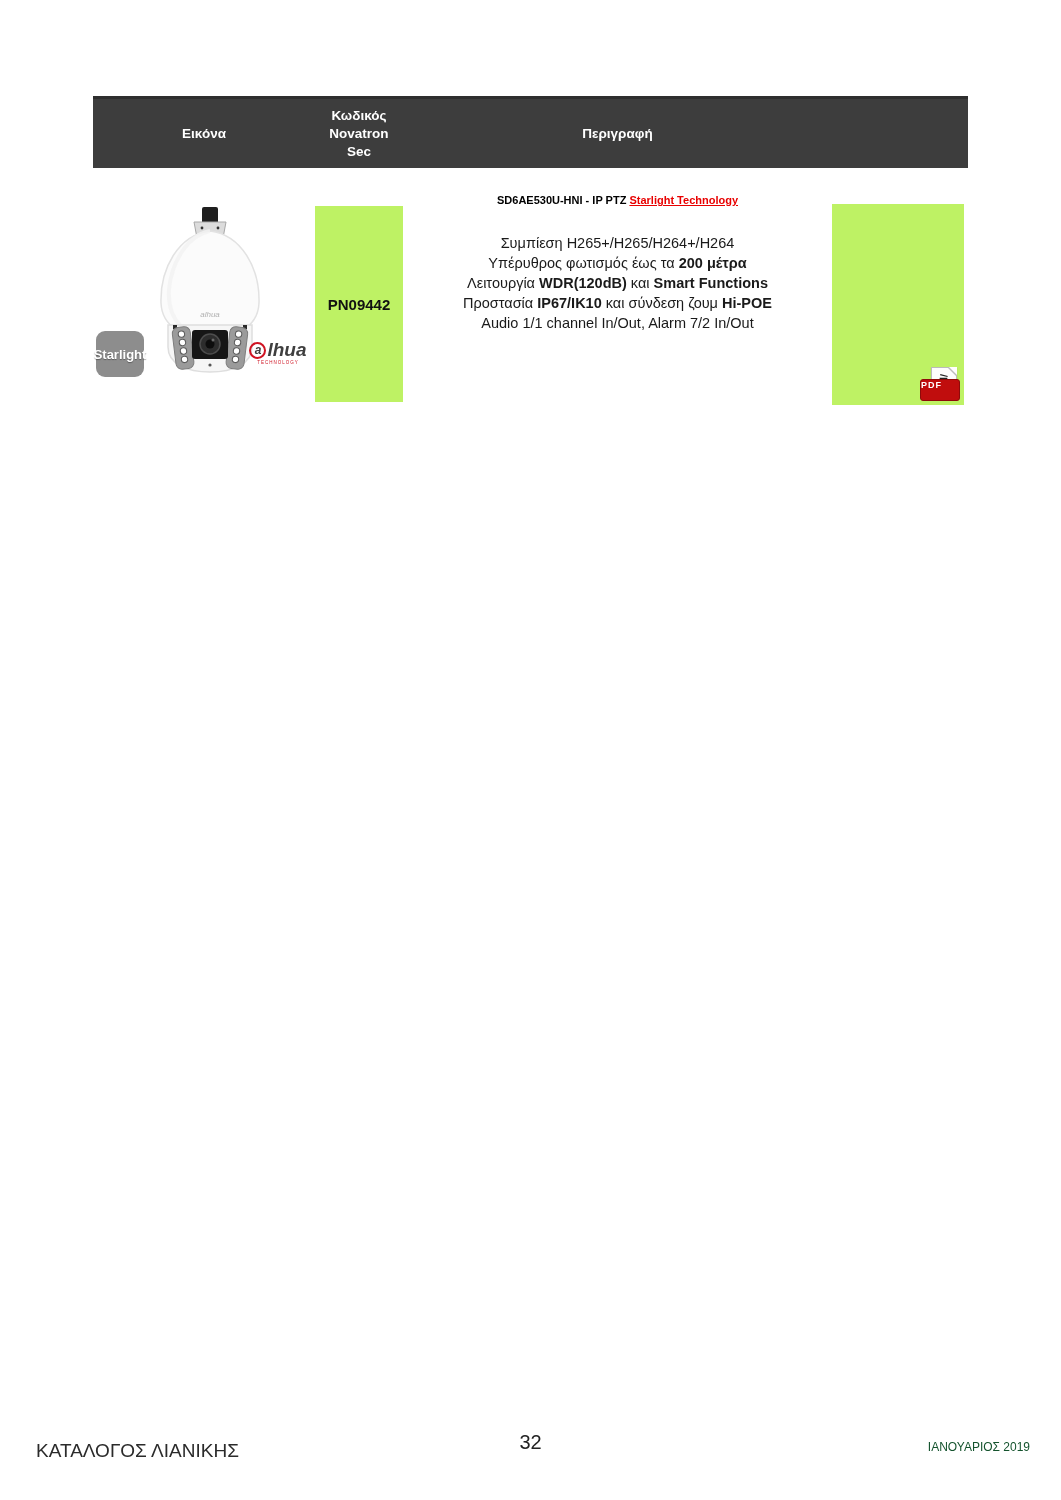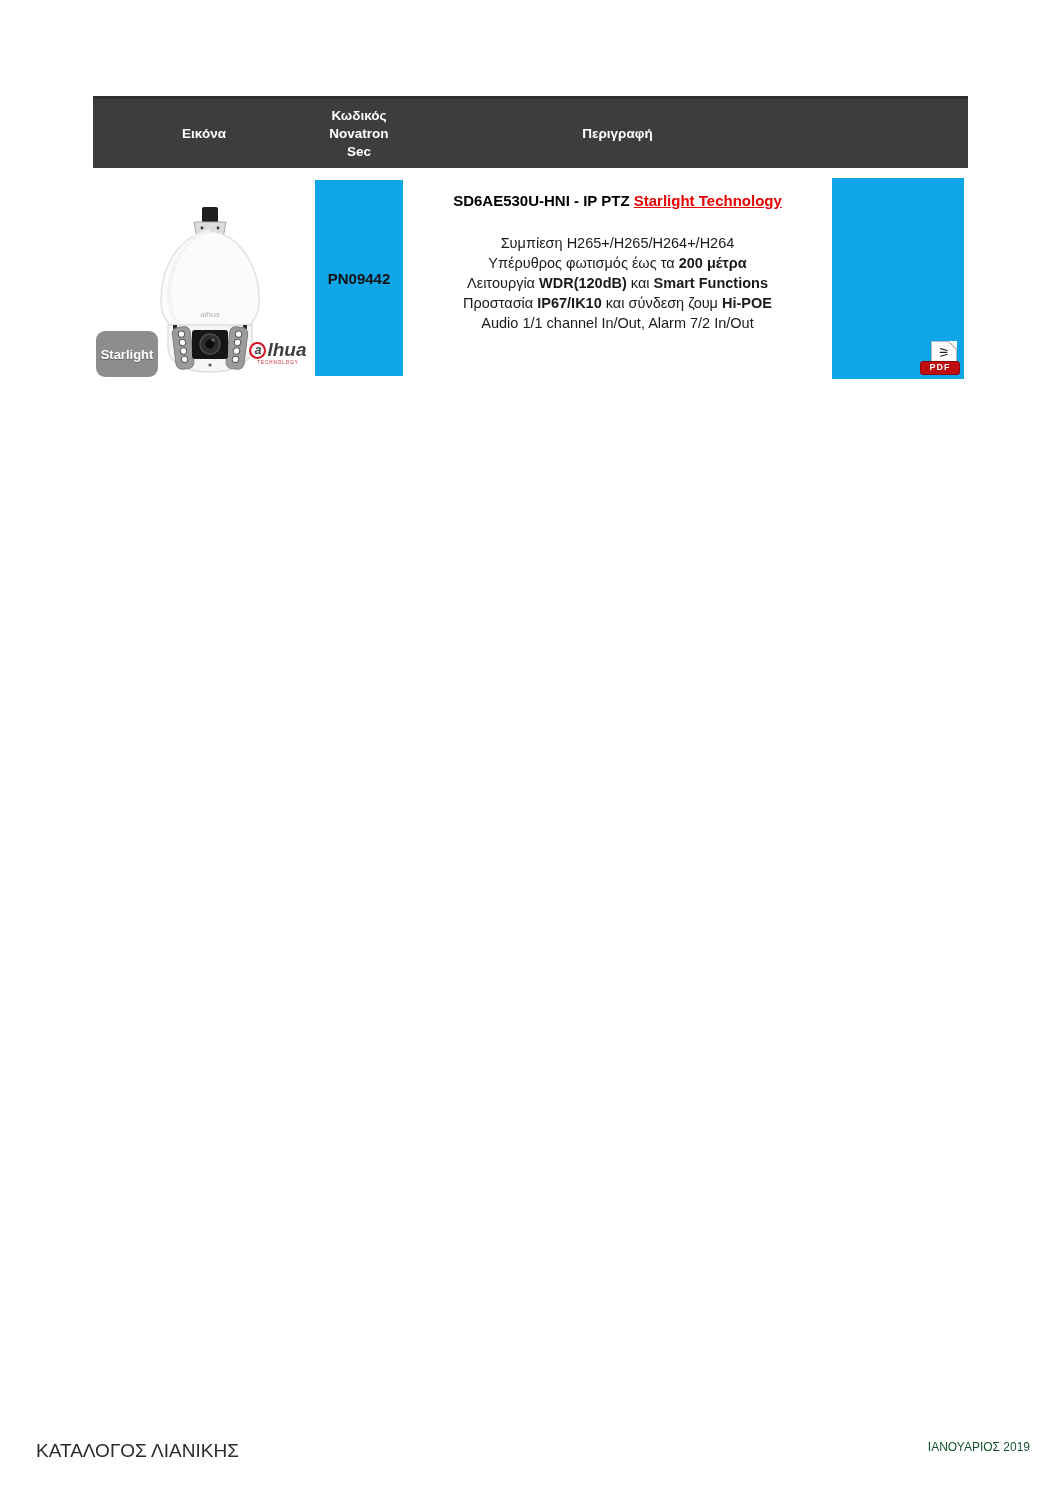--- a/index.html
+++ b/index.html
@@ -20,33 +20,33 @@
     color: #ffffff; font-size: 13.5px; font-weight: 700;
   }
   .thead .col { text-align: center; line-height: 18px; }
   .col-image { width: 222px; }
   .col-code  { width: 88px; }
   .col-desc  { width: 429px; }
   .col-pdf   { width: 136px; }
 
   
   .cell-gray {
-    position: absolute; background: #0ea5e9;
+    position: absolute; background: #bef264; margin-top: 26px;
   }
   .cell-code {
     left: 315px; top: 180px; width: 88px; height: 196px;
     display: flex; align-items: center; justify-content: center;
     font-weight: 700; font-size: 15px; color: #111;
   }
   .cell-pdfbox { left: 832px; top: 178px; width: 132px; height: 201px; }
 
   
   .cam-wrap { position: absolute; left: 128px; top: 205px; width: 164px; height: 170px; }
   .starlight-badge {
-    position: absolute; left: 96px; top: 331px; width: 62px; height: 46px;
+    position: absolute; left: 96px; top: 331px; width: 48px; height: 46px;
     background: #8d8d8d; border-radius: 9px;
     display: flex; align-items: center; justify-content: center;
     color: #ffffff; font-weight: 700; font-size: 13px;
     text-shadow: 0 1px 1px rgba(0,0,0,.35);
   }
   .dahua-logo { position: absolute; left: 243px; top: 340px; width: 70px; text-align: center; }
   .dahua-word {
     font-size: 19px; font-weight: 800; color: #3f3f3f; letter-spacing: 0;
     display: inline-flex; align-items: center; line-height: 20px;
   }
@@ -56,21 +56,21 @@
     font-size: 12px; color: #3f3f3f; margin-right: 1px; font-style: italic;
   }
   .dahua-rest { font-style: italic; }
   .dahua-sub { font-size: 4.5px; color: #cf1322; letter-spacing: 1px; margin-top: 0px; }
 
   
   .desc {
     position: absolute; left: 403px; top: 190px; width: 429px;
     text-align: center;
   }
-  .desc-title { font-size: 15px; font-weight: 700; color: #000; line-height: 21px; }
+  .desc-title { font-size: 11px; font-weight: 700; color: #000; line-height: 21px; }
   .desc-title .red-link { color: #e80000; text-decoration: underline; cursor: pointer; }
   .desc-body { margin-top: 22px; font-size: 14.5px; line-height: 20px; color: #1a1a1a; }
   .desc-line .b { font-weight: 700; }
 
   
   .pdf-icon { position: absolute; right: 4px; bottom: 4px; width: 40px; height: 34px; cursor: pointer; }
   .pdf-page {
     position: absolute; right: 3px; top: 0; width: 26px; height: 24px;
     background: #fdfdfd; border: 1px solid #bbb;
     box-shadow: 0 1px 1px rgba(0,0,0,.2);
@@ -78,23 +78,23 @@
   .pdf-fold {
     position: absolute; right: -1px; top: -1px; width: 0; height: 0;
     border-left: 8px solid transparent; border-top: 8px solid #ffffff;
     filter: drop-shadow(-1px 1px 0 #bbb);
   }
   .pdf-swirl {
     position: absolute; left: 0; top: 2px; width: 100%; text-align: center;
     font-size: 13px; color: #222; font-weight: 700; line-height: 18px;
   }
   .pdf-banner {
-    position: absolute; left: 0; bottom: 0; width: 40px; height: 14px;
+    position: absolute; left: 0; bottom: 0; width: 40px; height: 22px;
     background: #c00d0d; border-radius: 3px; border: 1px solid #8e0a0a;
-    color: #fff; font-size: 9px; font-weight: 700; text-align: center; line-height: 11px;
+    color: #fff; font-size: 9px; font-weight: 700; text-align: left; line-height: 11px;
     letter-spacing: 1px;
   }
 
   
   .footer-left  { position: absolute; left: 36px;  top: 1440px; font-size: 19px; color: #2b2b2b; }
   .footer-right { position: absolute; right: 31px; top: 1440px; font-size: 12px; color: #14532d; }
   .footer-page  { position: absolute; left: 0; right: 0; top: 1431px; text-align: center; font-size: 20px; color: #222; }
 </style>
 </head>
 <body>
@@ -190,15 +190,16 @@
     <div class="pdf-icon" title="">
       <div class="pdf-page">
         <div class="pdf-fold"></div>
         <div class="pdf-swirl">⚞</div>
       </div>
       <div class="pdf-banner">PDF</div>
     </div>
   </div>
 
   <div class="footer-left">ΚΑΤΑΛΟΓΟΣ ΛΙΑΝΙΚΗΣ</div>
+  <div class="footer-page">32</div>
   <div class="footer-right">ΙΑΝΟΥΑΡΙΟΣ 2019</div>
 
 </div>
 
 </body></html>

